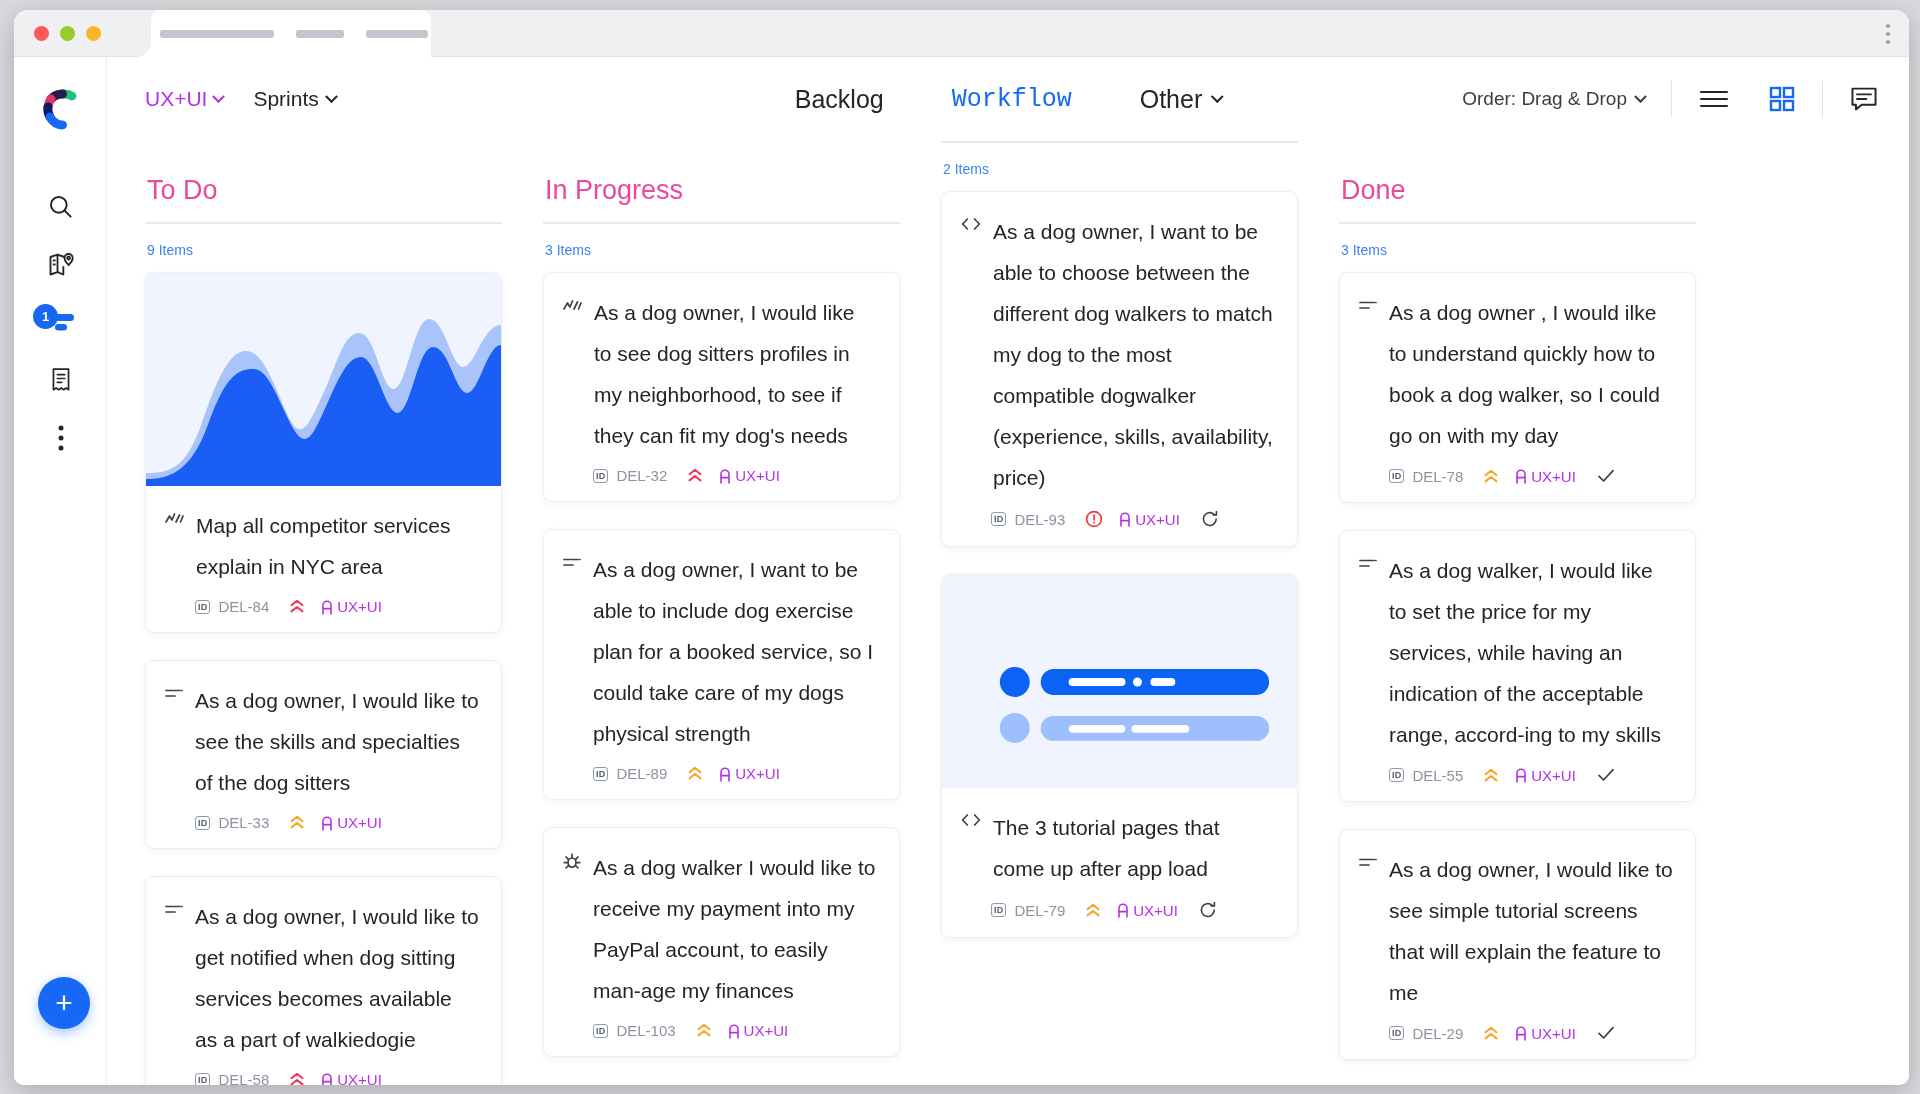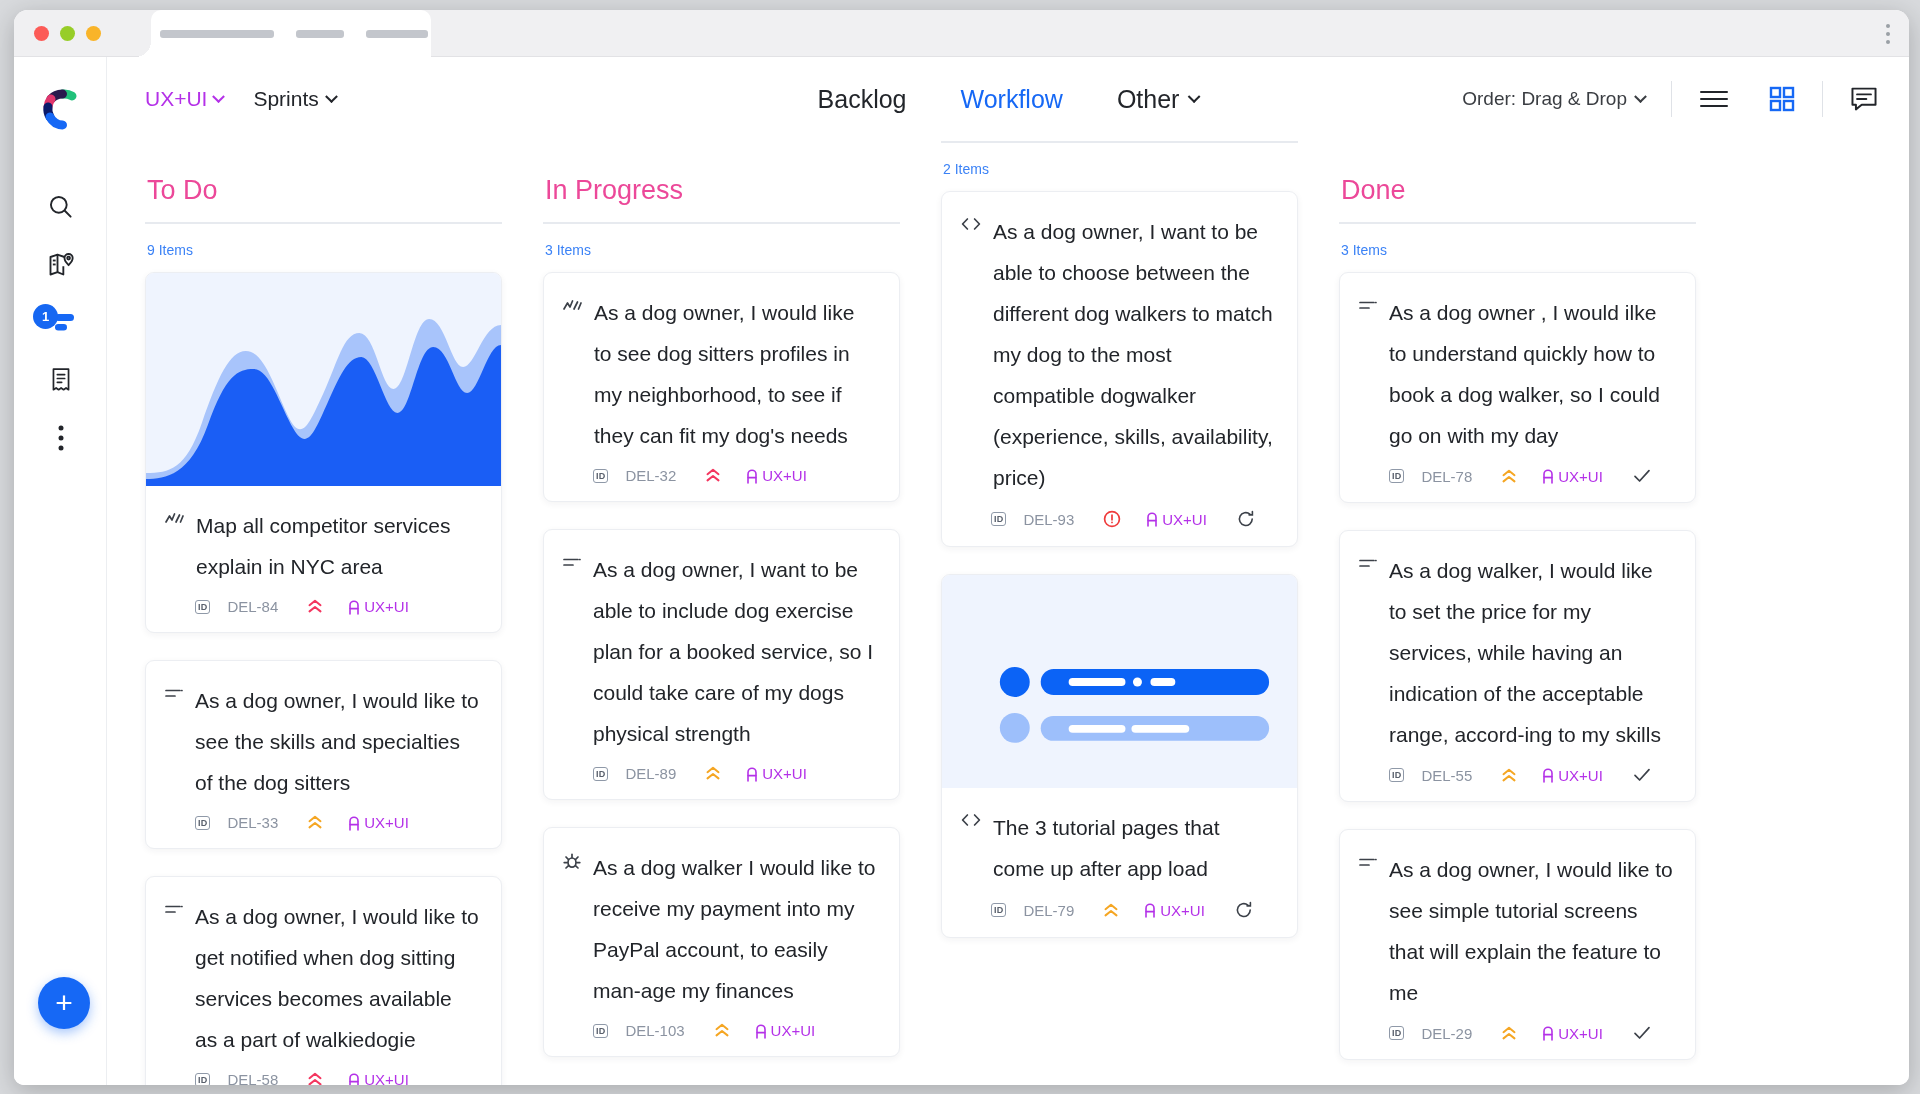--- a/index.html
+++ b/index.html
@@ -87,23 +87,23 @@
   .content { flex: 1; position: relative; }
   .topbar {
     height: 84px; display: flex; align-items: center;
     padding: 0 30px 0 38px; position: relative;
   }
   .crumb { font-size: 21px; color: #b431e8; display: flex; align-items: center; gap: 7px; cursor: pointer; }
   .crumb2 { font-size: 21px; color: #22252a; display: flex; align-items: center; gap: 8px; margin-left: 30px; cursor: pointer; }
   .chev { display: inline-block; width: 9px; height: 9px;
           border-right: 2px solid currentColor; border-bottom: 2px solid currentColor;
           transform: rotate(45deg) translate(-2px,-2px); }
-  .navtabs { position: absolute; left: 50%; transform: translateX(-50%); display: flex; gap: 54px; align-items: center; }
+  .navtabs { position: absolute; left: 50%; transform: translateX(-50%); display: flex; gap: 68px; align-items: center; }
   .navtab { font-size: 25px; color: #22252a; cursor: pointer; display: flex; align-items: center; gap: 10px; }
-  .navtab.active { color: #1668f5; }
+  .navtab.active { color: #1668f5; font-family: Liberation Mono, monospace; }
   .right-tools { margin-left: auto; display: flex; align-items: center; }
   .order { font-size: 19px; color: #3a3d42; display: flex; align-items: center; gap: 9px; cursor: pointer; }
   .vsep { width: 1px; height: 36px; background: #dfe2e7; margin: 0 26px; }
   .ticon { cursor: pointer; display: flex; align-items: center; justify-content: center; }
 
   
   .board { display: flex; padding: 0 0 0 38px; gap: 0; }
   .col { width: 398px; flex: 0 0 398px; padding-right: 41px; }
   .col-title { font-size: 27px; color: #ec4899; padding: 34px 0 16px 2px; }
   .col-rule { height: 2px; background: #e7eaef; }
@@ -115,21 +115,21 @@
     border-radius: 9px;
     box-shadow: 0 2px 7px rgba(30,40,60,.055);
     margin-bottom: 27px;
     overflow: hidden;
   }
   .card-media { height: 213px; background: #eff4fe; position: relative; overflow: hidden; }
   .card-body { padding: 19px 22px 17px 19px; }
   .card-row { display: flex; gap: 12px; }
   .type-icon { flex: 0 0 18px; padding-top: 6px; }
   .card-text { font-size: 21px; line-height: 41px; color: #22252a; }
-  .meta { display: flex; align-items: center; gap: 20px; margin-top: 11px; padding-left: 30px; }
+  .meta { display: flex; align-items: center; gap: 11px; margin-top: 11px; padding-left: 30px; }
   .idbadge {
     border: 1.4px solid #8f99a8; border-radius: 3px;
     font-size: 9px; font-weight: bold; color: #59606c;
     padding: 1px 2px 0; line-height: 11px; letter-spacing: .2px;
   }
   .idtext { font-size: 15px; color: #8b93a1; margin-left: -3px; margin-right: 4px; }
   .assignee { font-size: 15px; color: #b431e8; display: flex; align-items: center; gap: 3px; margin-left: 4px; }
   .meta svg { display: block; }
   .mi { margin-left: 5px; display: flex; align-items: center; }
 

